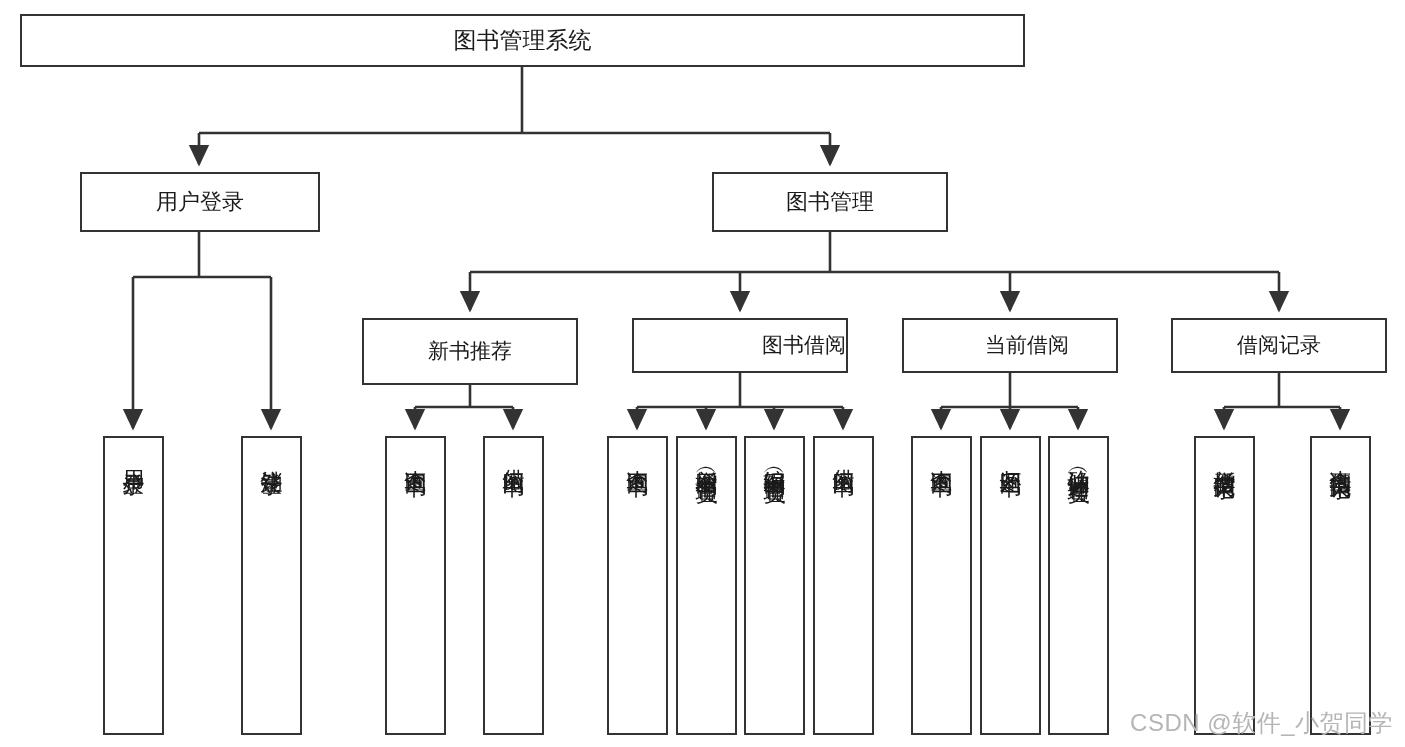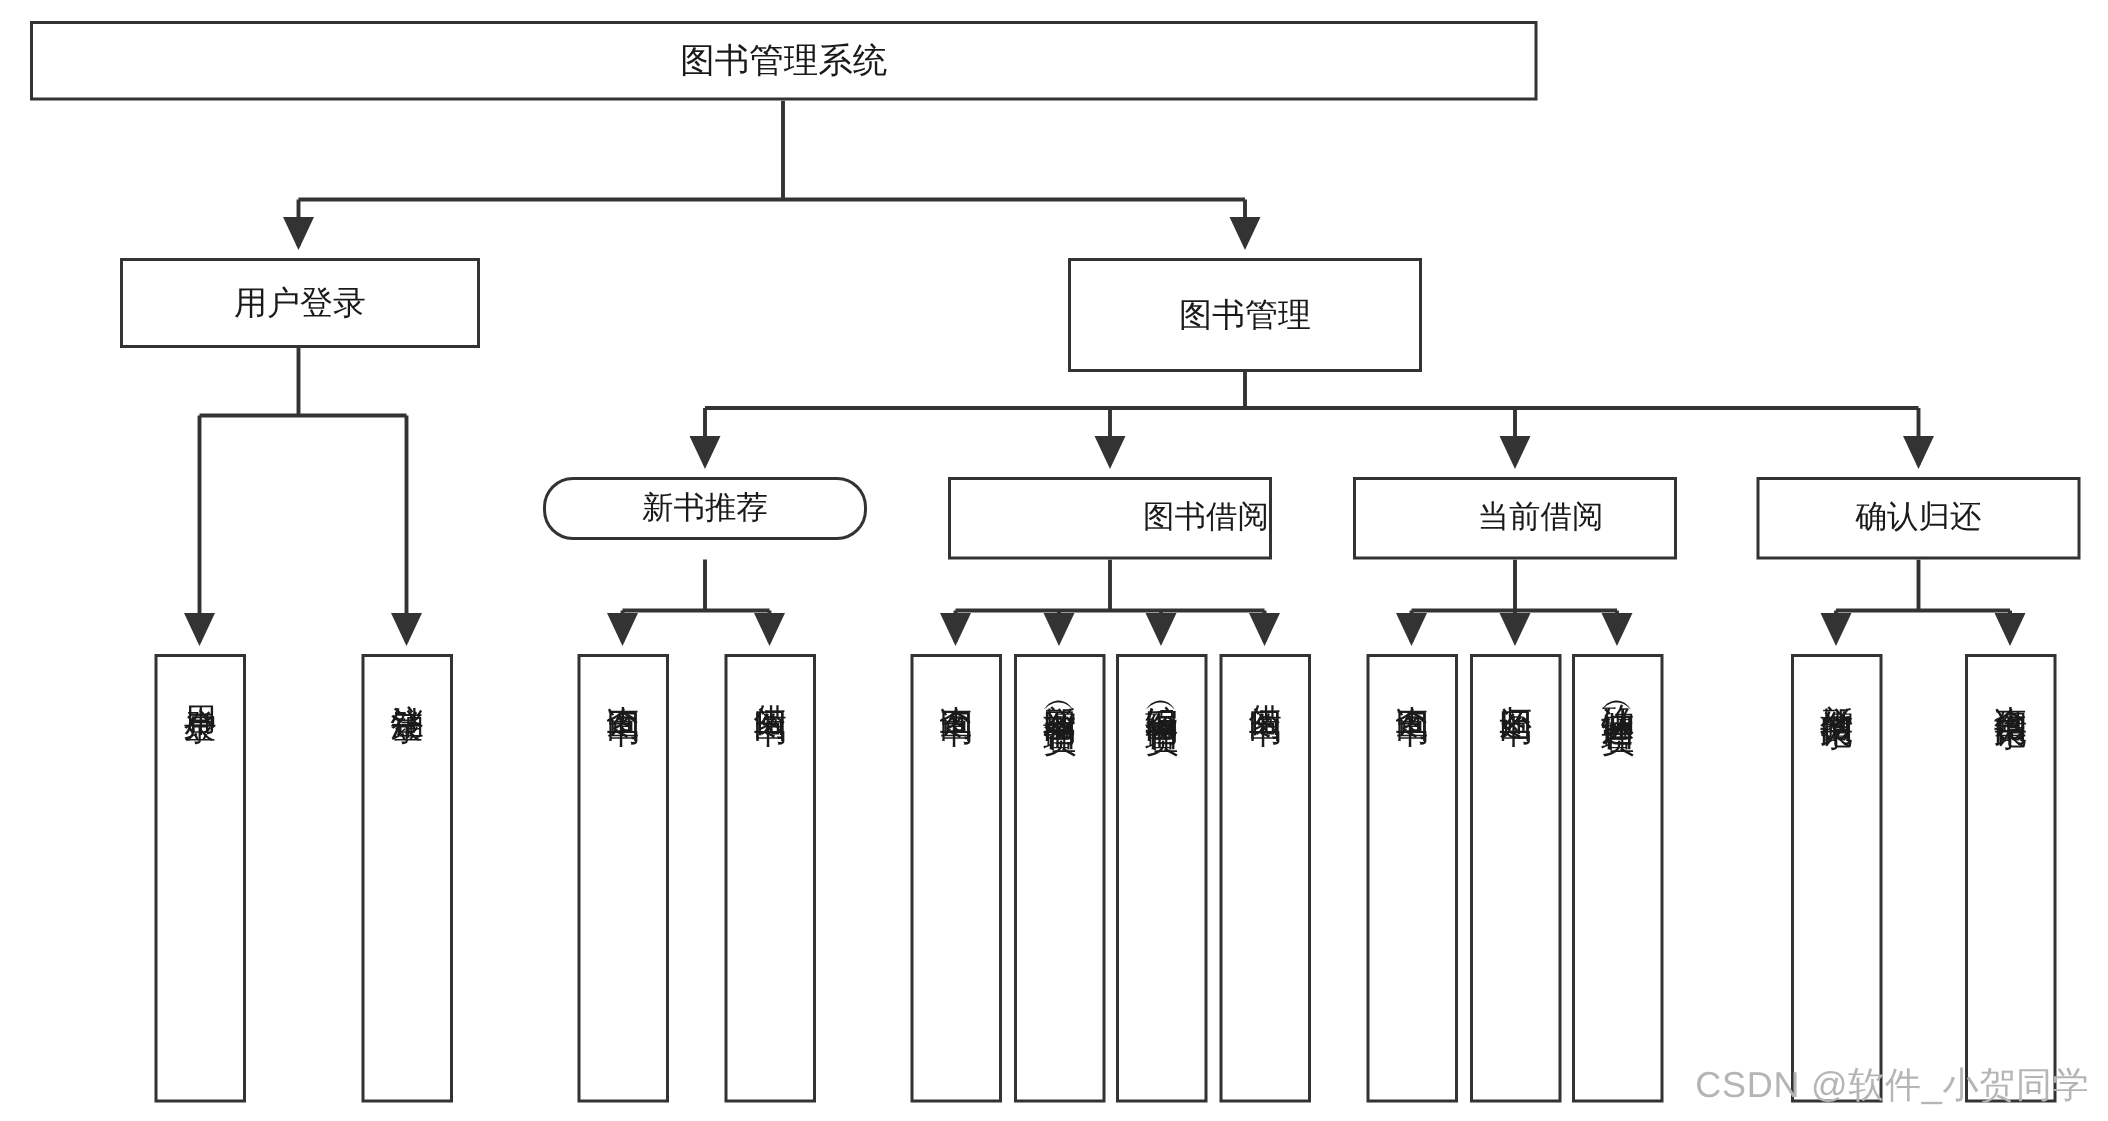--- a/index.html
+++ b/index.html
@@ -131,38 +131,38 @@
   </svg>
 
   <div class="node node-root" style="left:20px; top:14px; width:1005px; height:53px;">
     <span class="node-label">图书管理系统</span>
   </div>
 
   <div class="node node-l2" style="left:80px; top:172px; width:240px; height:60px;">
     <span class="node-label">用户登录</span>
   </div>
 
-  <div class="node node-l2" style="left:712px; top:172px; width:236px; height:76px;">
+  <div class="node node-l2" style="left:712px; top:172px; width:236px; height:60px;">
     <span class="node-label">图书管理</span>
   </div>
 
-  <div class="node node-l3" style="left:362px; top:318px; width:216px; height:42px;border-radius:20px;">
+  <div class="node node-l3" style="left:362px; top:318px; width:216px; height:67px;">
     <span class="node-label">新书推荐</span>
   </div>
 
   <div class="node node-l3" style="left:632px; top:318px; width:216px; height:55px;justify-content:flex-end;">
     <span class="node-label">图书借阅</span>
   </div>
 
   <div class="node node-l3" style="left:902px; top:318px; width:216px; height:55px;padding-left:34px;">
     <span class="node-label">当前借阅</span>
   </div>
 
   <div class="node node-l3" style="left:1171px; top:318px; width:216px; height:55px;">
-    <span class="node-label">确认归还</span>
+    <span class="node-label">借阅记录</span>
   </div>
 
   <div class="node node-leaf" style="left:103px; top:436px; width:61px; height:299px;">
     <span class="node-label">用户登录</span>
   </div>
 
   <div class="node node-leaf" style="left:241px; top:436px; width:61px; height:299px;">
     <span class="node-label">注销登录</span>
   </div>
 

